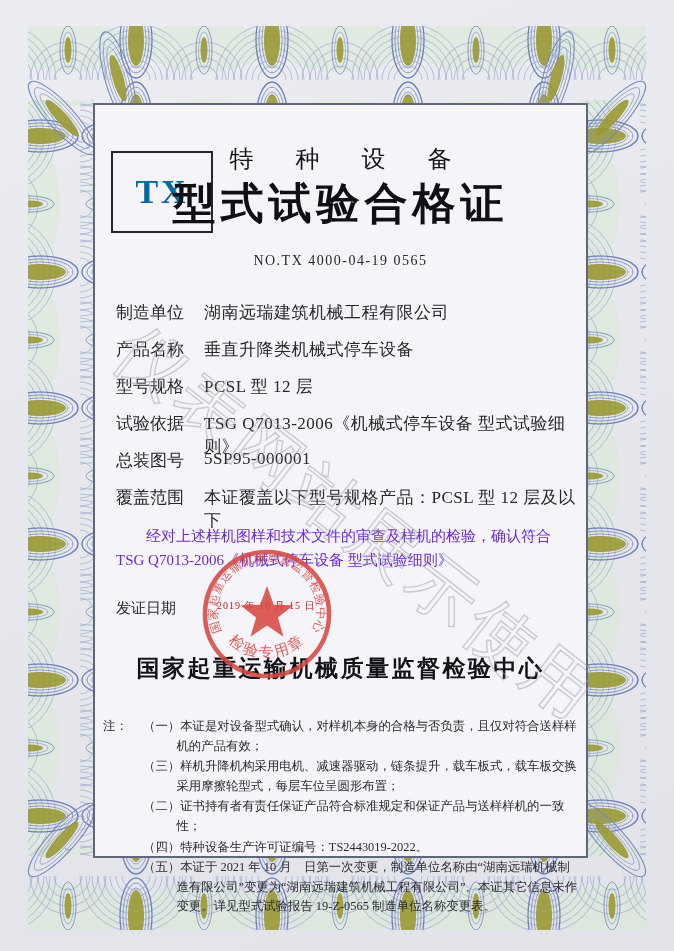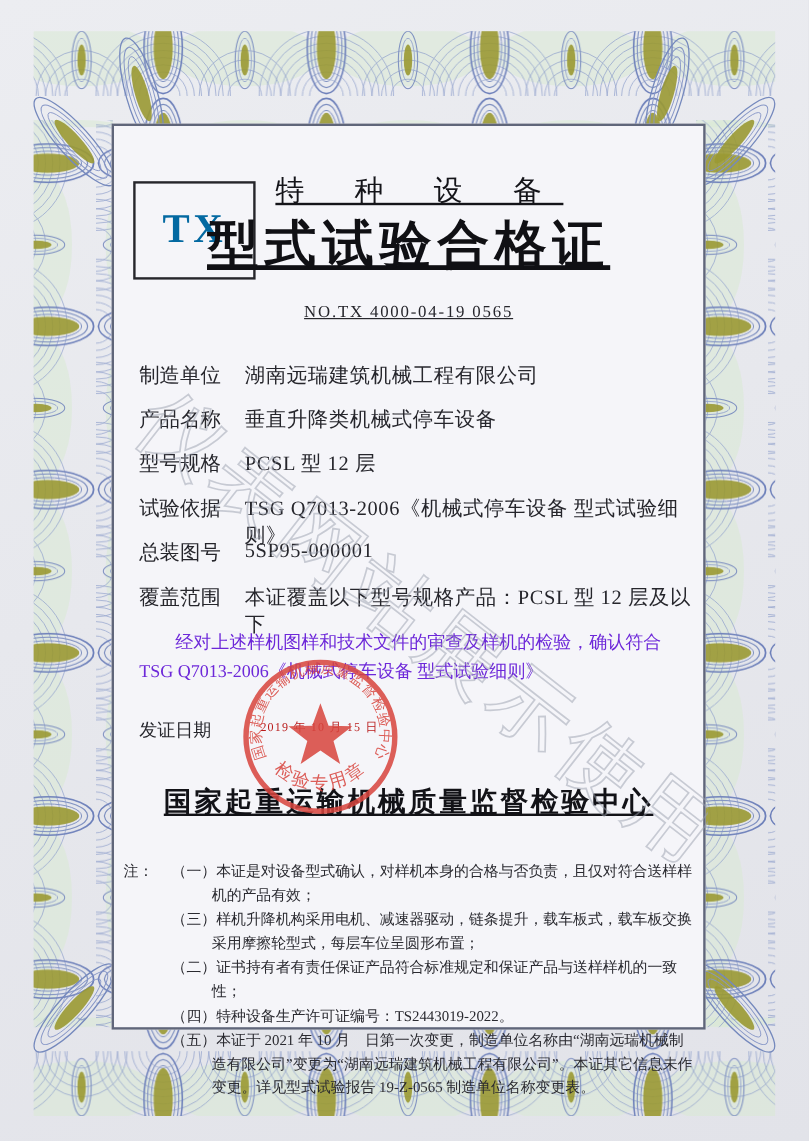--- a/index.html
+++ b/index.html
@@ -4,21 +4,21 @@
 <style>
   html,body{margin:0;padding:0;background:#dfe0e5;}
   #page{position:relative;width:674px;height:951px;overflow:hidden;
         background:linear-gradient(160deg,#ecedf1 0%,#e7e8ed 45%,#e2e3e9 100%);
         font-family:"Liberation Serif","DejaVu Serif",serif;color:#1c1c22;}
   #border-svg,#seal-svg,#wm-svg{position:absolute;pointer-events:none;}
   #border-svg{left:0;top:0;z-index:1;}
   #panel{position:absolute;left:93px;top:103px;width:495px;height:755px;
          background:#f5f5f9;border:2px solid #60667a;box-sizing:border-box;z-index:2;}
   #wm-svg{left:0;top:0;z-index:1;}
-  .row{position:absolute;left:0;width:100%;text-decoration:underline;}
+  .row{position:absolute;left:0;width:100%;}
   .abs{position:absolute;}
   #tx-box{left:16px;top:46px;width:98px;height:78px;border:2px solid #26262b;
           display:flex;align-items:center;justify-content:center;
           font-size:34px;font-weight:bold;letter-spacing:3px;color:#0369a1;}
   #title-top{top:38px;text-align:center;font-size:24px;letter-spacing:18px;
              text-indent:18px;color:#141419;font-weight:500;}
   #title-main{top:70px;text-align:center;font-size:43px;font-weight:bold;
               letter-spacing:5px;color:#101014;}
   #cert-no{top:148px;text-align:center;font-size:14px;letter-spacing:1.5px;color:#26262c;}
   .field{position:absolute;left:0;width:100%;height:22px;font-size:17px;}

